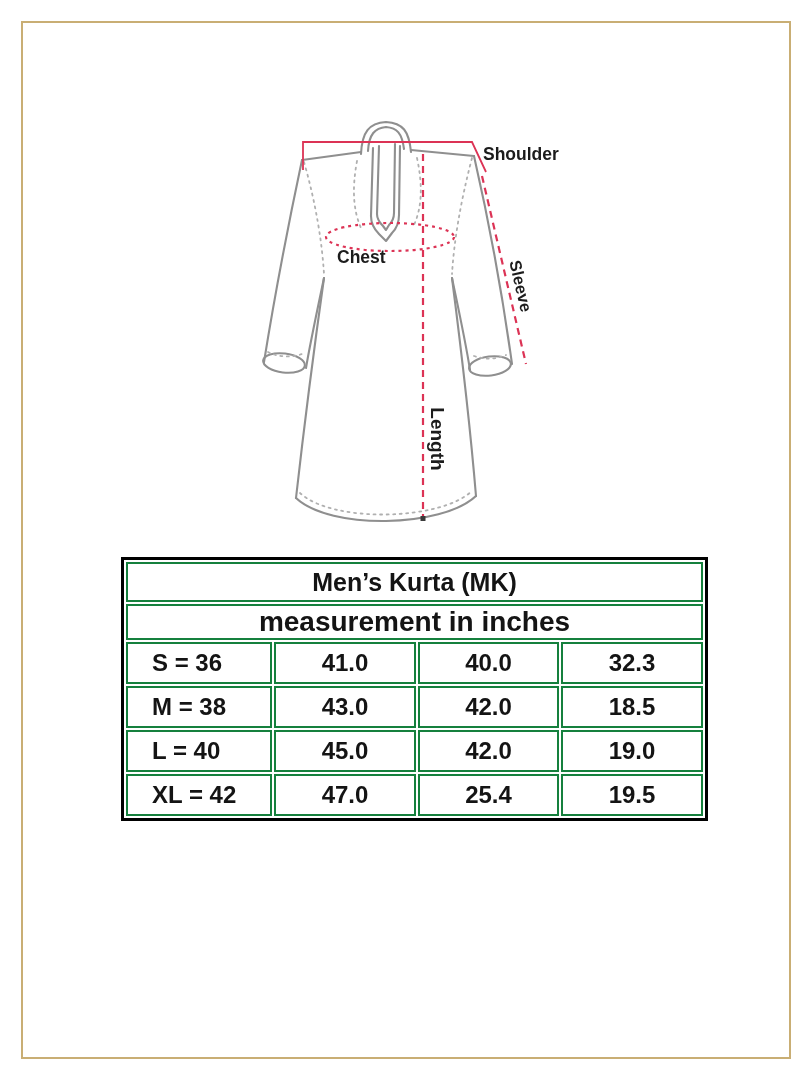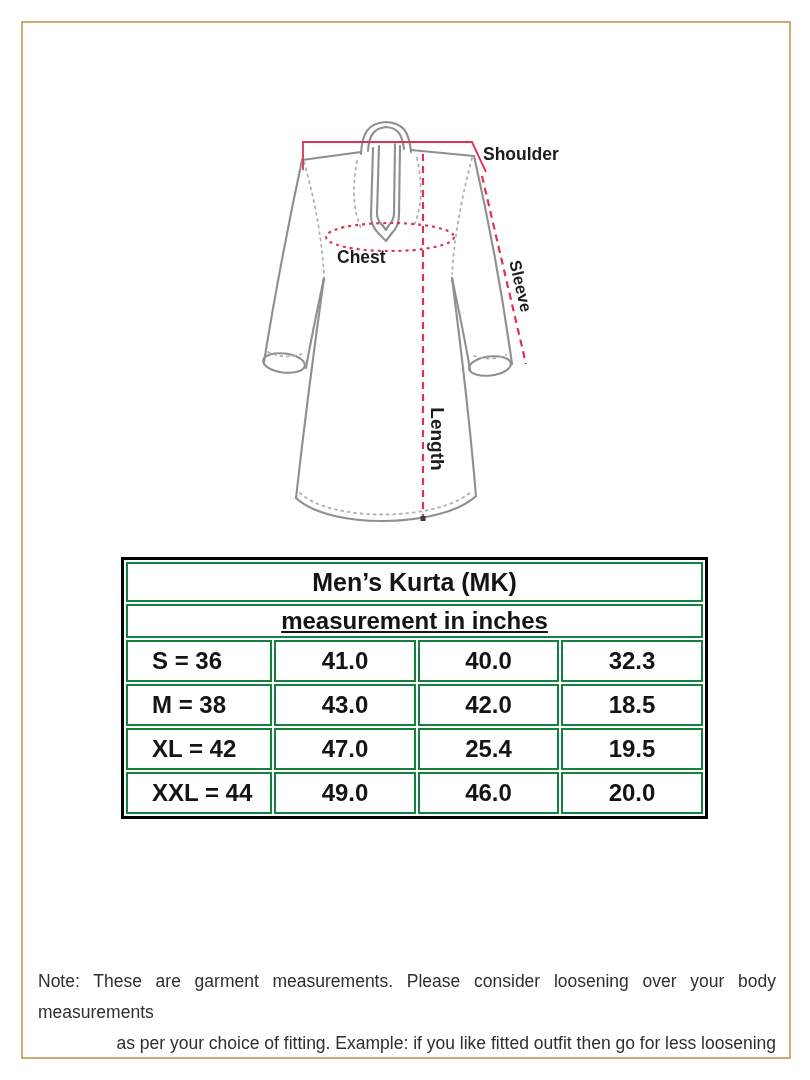--- a/index.html
+++ b/index.html
@@ -19,21 +19,21 @@
   .figure{position:absolute;left:240px;top:116px;}
   .fig-label{font-family:"Liberation Sans",sans-serif;font-weight:bold;fill:#1c1c1c;}
 
   
   .chart{position:absolute;left:121px;top:557px;width:571px;border:3px solid #000;
          border-collapse:separate;border-spacing:2px;table-layout:fixed;background:#fff;}
   .chart td,.chart th{border:2px solid #15803d;box-sizing:border-box;vertical-align:middle;
          text-align:center;font-weight:bold;color:#141414;padding:0;
          font-family:"Liberation Sans",sans-serif;}
   .title-cell{height:40px;font-size:25px;}
-  .sub-cell{height:34px;font-size:24px;text-decoration:underline;}
+  .sub-cell{height:34px;font-size:28px;}
   .head-cell{height:40px;font-size:25px;}
   .chart tbody td{height:42px;font-size:24px;}
   .chart tbody td.size-col{text-align:left;padding-left:24px;}
 
   
   .note{position:absolute;left:38px;top:966px;width:738px;font-size:17.5px;line-height:31px;
         color:#2e2e2e;}
   .note .l1{text-align:justify;text-align-last:justify;}
   .note .l2{text-align:right;}
 </style>
@@ -110,31 +110,27 @@
           <td>40.0</td>
           <td>32.3</td>
         </tr>
         <tr>
           <td class="size-col">M = 38</td>
           <td>43.0</td>
           <td>42.0</td>
           <td>18.5</td>
         </tr>
         <tr>
+          <td class="size-col">L = 40</td>
+          <td>45.0</td>
+          <td>42.0</td>
+          <td>19.0</td>
+        </tr>
+        <tr>
           <td class="size-col">XL = 42</td>
           <td>47.0</td>
           <td>25.4</td>
           <td>19.5</td>
         </tr>
-        <tr>
-          <td class="size-col">XXL = 44</td>
-          <td>49.0</td>
-          <td>46.0</td>
-          <td>20.0</td>
-        </tr>
       </tbody>
   </table>
 
-  <div class="note">
-    <div class="l1">Note: These are garment measurements. Please consider loosening over your body measurements</div>
-    <div class="l2">as per your choice of fitting. Example: if you like fitted outfit then go for less loosening</div>
-  </div>
 </div>
 
 </body></html>

